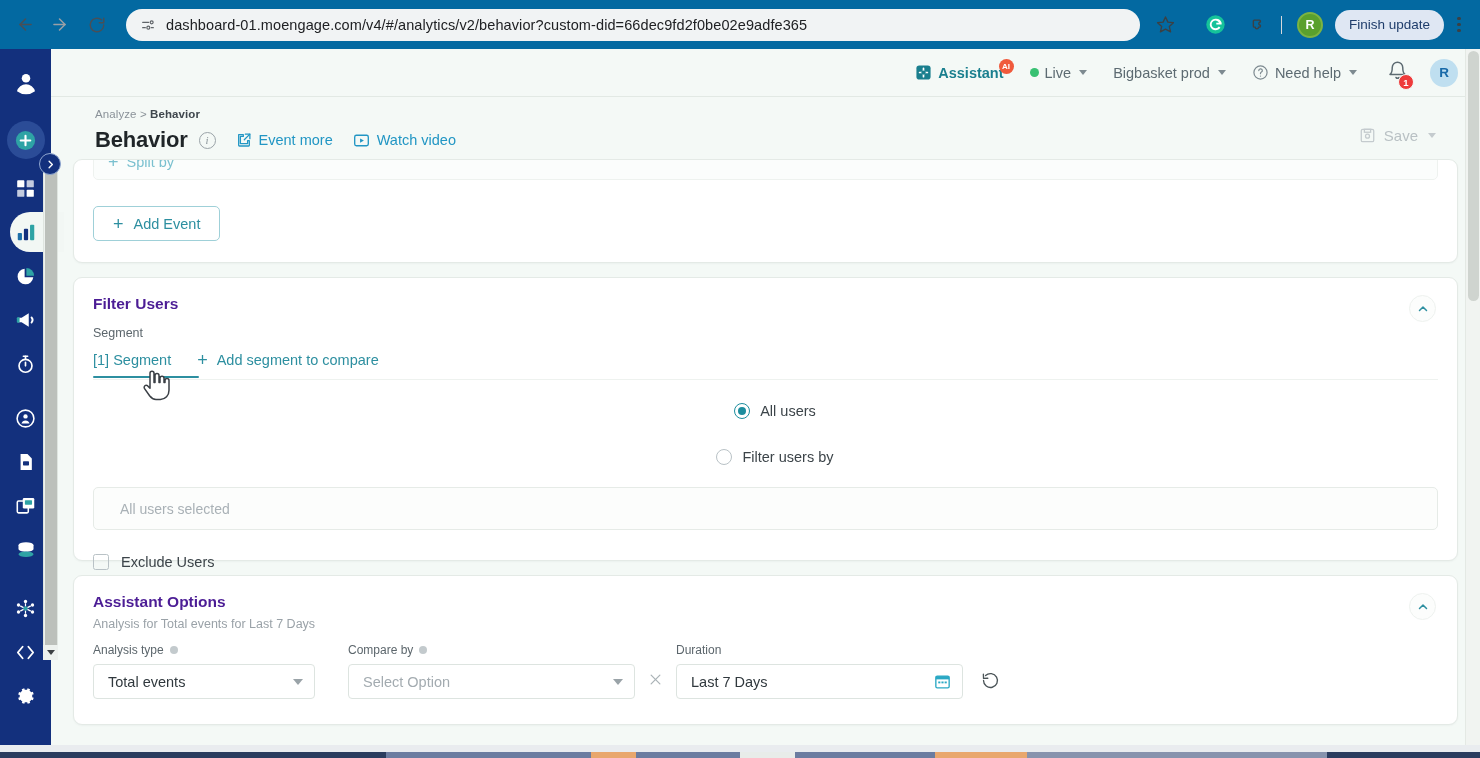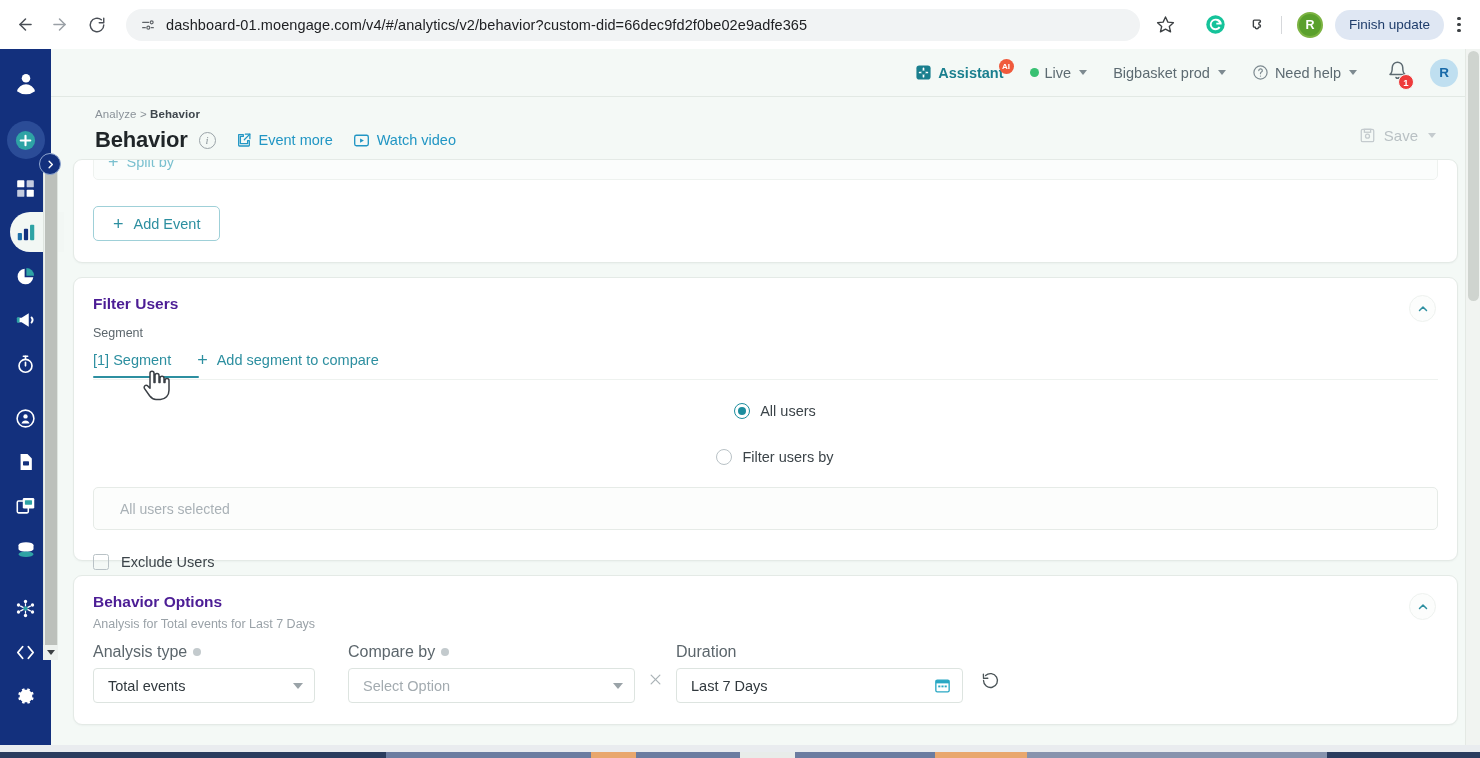--- a/index.html
+++ b/index.html
@@ -6,21 +6,21 @@
   html, body {
     width: 1480px; height: 758px;
     font-family: "Liberation Sans", sans-serif;
     background: #d8dde4;
     overflow: hidden;
   }
 
   
   .browser-bar {
     position: absolute; left: 0; top: 0; width: 1480px; height: 49px;
-    background: #ffffff;
+    background: #0369a1;
     display: flex; align-items: center; gap: 0;
   }
   .nav-btn {
     width: 34px; height: 34px; border-radius: 50%;
     display: flex; align-items: center; justify-content: center;
     color: #4a4f56; flex: none;
   }
   .nav-btn.back  { margin-left: 8px; }
   .nav-btn svg { display: block; }
   .omnibox {
@@ -224,21 +224,21 @@
     background: #fcfdfc; display: flex; align-items: center; padding-left: 26px;
     font-size: 14px; color: #a9b1b6;
   }
   .exclude-row { display: flex; align-items: flex-end; gap: 12px; margin: 24px 0 0 19px; font-size: 14.5px; color: #3c4449; }
   .chkbox { width: 16px; height: 16px; border: 1.5px solid #b9c2c6; border-radius: 2.5px; flex: none; }
 
   
   .card-behavior { height: 150px; }
   .opt-row { display: flex; align-items: flex-start; margin: 12px 0 0 19px; }
   .opt-group { position: relative; }
-  .opt-label { font-size: 16px; color: #5c666c; display: flex; align-items: center; gap: 6px; margin-bottom: 7px; }
+  .opt-label { font-size: 12px; color: #5c666c; display: flex; align-items: center; gap: 6px; margin-bottom: 7px; }
   .opt-dot { width: 8px; height: 8px; border-radius: 50%; background: #c3cacd; display: block; }
   .select-box {
     height: 35px; border: 1px solid #dde4e0; border-radius: 4px; background: #fff;
     display: flex; align-items: center; padding: 0 12px 0 14px; font-size: 14.5px;
     color: #30383d; position: relative;
   }
   .select-box .ph { color: #a3abb0; }
   .sel-caret {
     position: absolute; right: 11px; width: 0; height: 0;
     border-left: 5.5px solid transparent; border-right: 5.5px solid transparent;
@@ -593,21 +593,21 @@
         <div class="allusers-field">All users selected</div>
 
         <div class="exclude-row">
           <span class="chkbox"></span>
           <span>Exclude Users</span>
         </div>
       </div>
 
       <div class="card card-behavior">
         <div class="card-head">
-          <div class="card-title">Behavior Options</div>
+          <div class="card-title">Assistant Options</div>
           <div class="card-sub">Analysis for Total events for Last 7 Days</div>
         </div>
         <div class="collapse-btn">
           <svg width="12" height="12" viewBox="0 0 24 24" fill="none" stroke="#2d8fa0" stroke-width="3" stroke-linecap="round" stroke-linejoin="round">
               <polyline points="5 15 12 8 19 15"></polyline>
             </svg>
         </div>
 
         <div class="opt-row">
           <div class="opt-group" style="width:222px">

